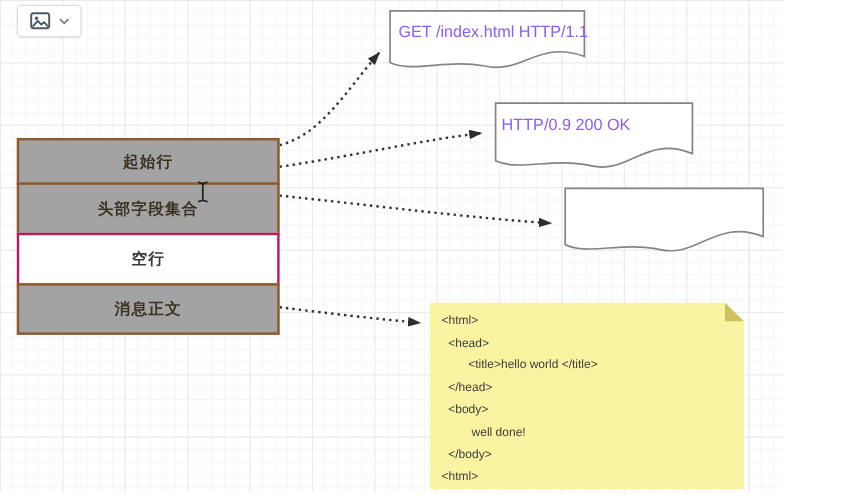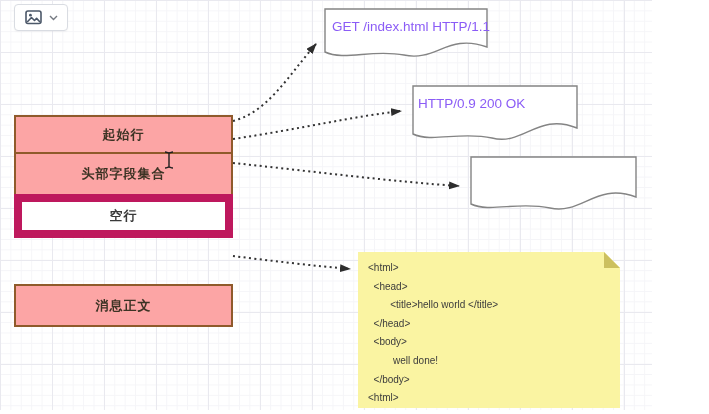--- a/index.html
+++ b/index.html
@@ -30,22 +30,22 @@
   
   #vector { position:absolute; left:0; top:0; width:709px; height:414px; z-index:2; }
 
   
   .stack-box {
     position:absolute; left:14px; width:219px;
     display:flex; align-items:center; justify-content:center;
     font-size:13px; font-weight:600; color:#3c3324; z-index:4;
     letter-spacing:1px;
   }
-  .stack-box.orange { background:#fca5a5; border:2px solid #8f5a2b; }
-  .stack-box.white  { background:#ffffff; border:8px solid #be185d; color:#3a3a3a; }
+  .stack-box.orange { background:#a3a3a3; border:2px solid #8f5a2b; }
+  .stack-box.white  { background:#ffffff; border:2px solid #be185d; color:#3a3a3a; }
 
   
   .doc-label {
     position:absolute; z-index:3; font-size:13.5px; color:#8b5cf6;
     white-space:nowrap;
   }
 
   
   .note {
     position:absolute; left:358px; top:252px; width:262px; height:156px;
@@ -99,21 +99,21 @@
 
   <div class="stack-box orange" style="top:115px;height:39px;">
     <span>起始行</span>
   </div>
   <div class="stack-box orange" style="top:152px;height:44px;">
     <span>头部字段集合</span>
   </div>
   <div class="stack-box white" style="top:194px;height:44px;">
     <span>空行</span>
   </div>
-  <div class="stack-box orange" style="top:236px;height:43px;margin-top:48px;">
+  <div class="stack-box orange" style="top:236px;height:43px;">
     <span>消息正文</span>
   </div>
 
   <div class="doc-label" style="left:332px;top:19px;">GET /index.html HTTP/1.1</div>
   <div class="doc-label" style="left:418px;top:96px;">HTTP/0.9 200 OK</div>
 
   <div class="note">
     <div class="note-code">&lt;html&gt;
   &lt;head&gt;
         &lt;title&gt;hello world &lt;/title&gt;

